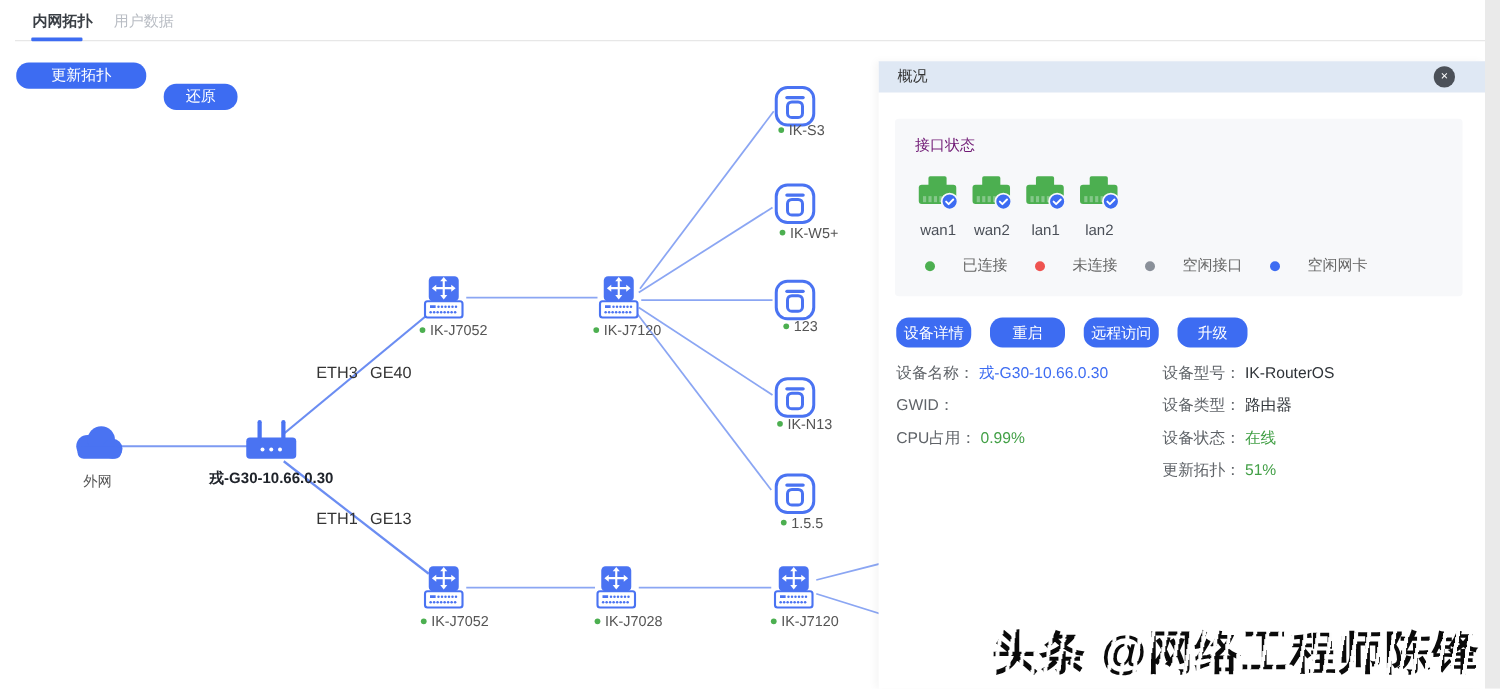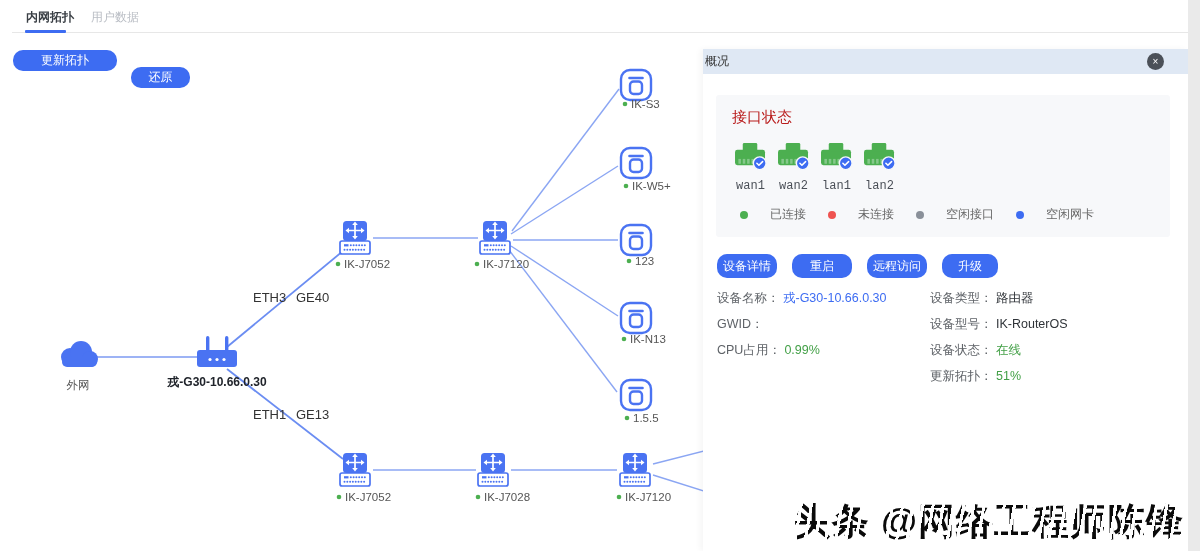--- a/index.html
+++ b/index.html
@@ -25,29 +25,29 @@
   
   .topo { position:absolute; left:0; top:0; width:703px; height:551px; }
   .nlabel { font-size:11.5px; fill:#555; }
   .nlabel-bold { font-size:12px; font-weight:bold; fill:#20242b; }
   .elabel { font-size:13px; fill:#333; }
 
   
   .panel { position:absolute; left:703px; top:49px; width:485px; height:502px;
     background:#fff; box-shadow:-3px 0 6px rgba(0,0,0,0.04); }
   .panel-header { position:relative; height:25px; background:#dfe8f4;
-    line-height:25px; padding-left:2px; font-size:12px; color:#333; }
+    line-height:25px; padding-left:15px; font-size:12px; color:#333; }
   .panel-close { position:absolute; right:24px; top:4px; width:17px; height:17px;
     border-radius:50%; background:#4b5058; color:#fff; font-size:10px; line-height:17px;
     text-align:center; cursor:pointer; }
 
   .iface-card { position:relative; margin:21px 0 0 13px; width:454px; height:142px;
     background:#f7f8fa; border-radius:3px; }
-  .iface-title { padding:13px 0 0 16px; font-size:15px; color:#b91c1c; }
-  .ports { display:flex; gap:10px; margin:14px 0 0 18px;font-family:Liberation Mono, monospace; }
+  .iface-title { padding:13px 0 0 16px; font-size:12px; color:#701a75; }
+  .ports { display:flex; gap:10px; margin:14px 0 0 18px; }
   .port { width:33px; text-align:center; }
   .port-name { margin-top:3px; font-size:12px; color:#4a4f57; }
   .legend { display:flex; gap:22px; margin:13px 0 0 24px; align-items:center; }
   .legend-item { display:flex; align-items:center; gap:22px; font-size:12px; color:#666; }
   .dot { width:8px; height:8px; border-radius:50%; display:inline-block; }
   .dot-green { background:#4caf50; } .dot-red { background:#ef5350; }
   .dot-gray { background:#8a9099; } .dot-blue { background:#3d6cf2; }
 
   .actions { position:absolute; left:14px; top:205px; display:flex; gap:15px; }
   .action-btn { height:24px; line-height:24px; }
@@ -324,28 +324,28 @@
         <span class="lbl">GWID：</span>
       </div>
       <div class="drow">
         <span>CPU占用：</span>
         <span class="val val-green">0.99%</span>
       </div>
     </div>
 
     <div class="details-right">
       <div class="drow">
+        <span>设备型号：</span>
+        <span class="val">IK-RouterOS</span>
+      </div>
+      <div class="drow">
         <span>设备类型：</span>
         <span class="val">路由器</span>
       </div>
       <div class="drow">
-        <span>设备型号：</span>
-        <span class="val">IK-RouterOS</span>
-      </div>
-      <div class="drow">
         <span>设备状态：</span>
         <span class="val val-green">在线</span>
       </div>
       <div class="drow">
         <span>更新拓扑：</span>
         <span class="val val-green">51%</span>
       </div>
     </div>
   </div>
 

